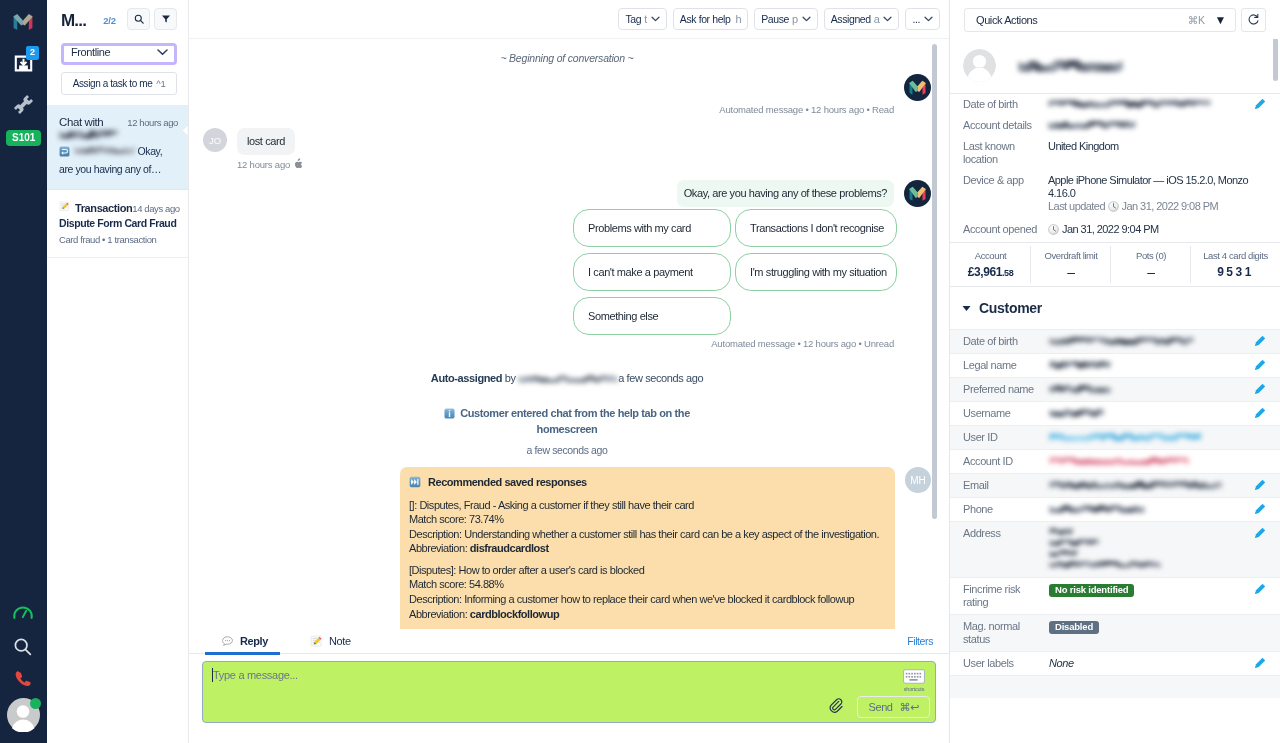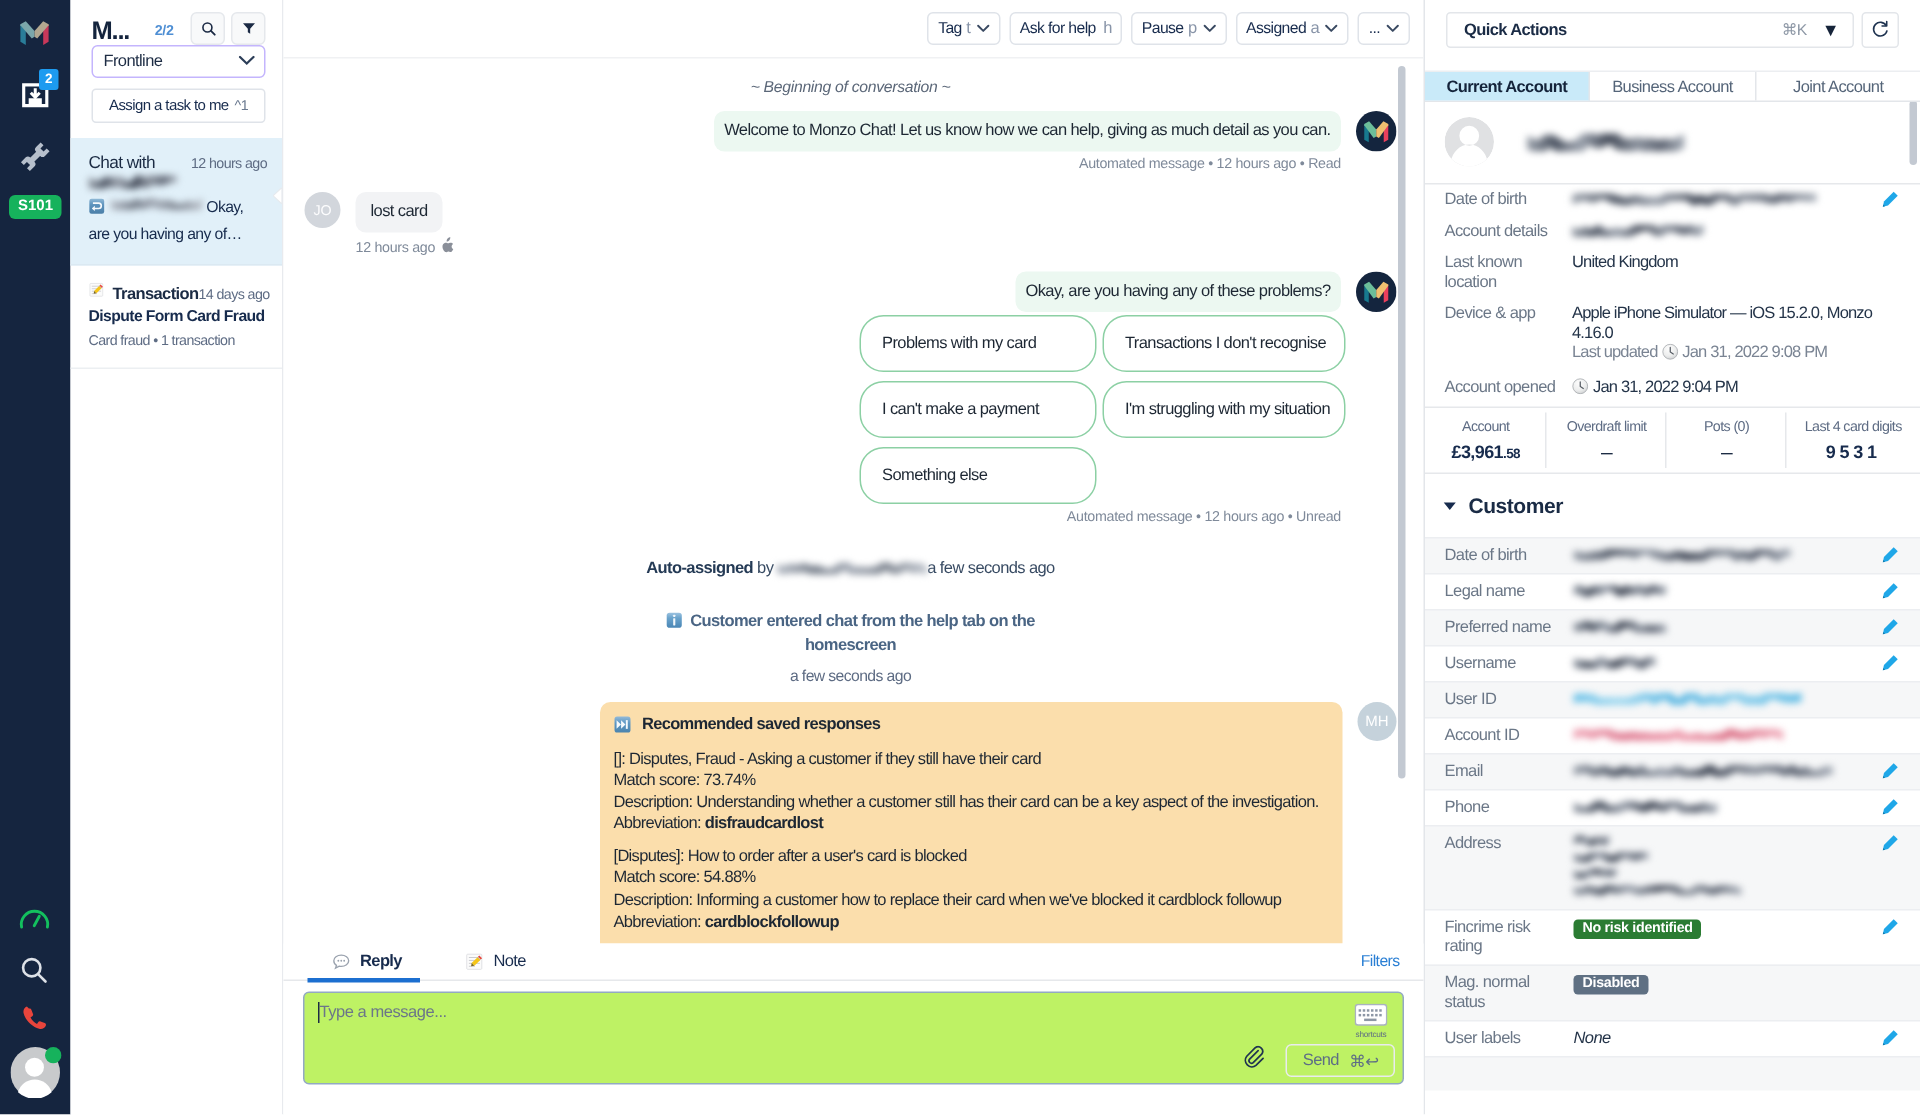--- a/index.html
+++ b/index.html
@@ -43,22 +43,22 @@
     border-right:1px solid #e8eaee; position:relative;
   }
   .list-head { padding:11px 11px 0 14px; }
   .list-head-row { display:flex; align-items:center; }
   .list-title { font-size:17px; font-weight:bold; color:#14243d; letter-spacing:-.8px; line-height:11px;}
   .list-count { font-size:9.5px; color:#4f8fd4; margin-left:17px; font-weight:bold; letter-spacing:-0.2px;}
   .hbtns { margin-left:auto; display:flex; gap:4px; margin-top:-3px;}
   .hbtn { width:23px; height:22px; border:1px solid #e5e8ec; border-radius:4px; background:#f8f9fa;
      display:flex; align-items:center; justify-content:center; cursor:pointer;}
   .list-select {
-    height:22px; border:1px solid #c4b5fd; border-radius:4px;
-    display:flex; align-items:center; padding:0 6px 0 7px; font-size:11px; color:#1d2c44; cursor:pointer;
+    margin-top:13px; height:22px; border:3px solid #c4b5fd; border-radius:4px;
+    display:flex; padding:0 6px 0 7px; font-size:11px; color:#1d2c44; cursor:pointer;
   }
   .list-select .caret { margin-left:auto; }
   .list-task {
     margin-top:7px; height:23px; border:1px solid #dfe3e9; border-radius:3px;
     display:flex; align-items:center; justify-content:center; font-size:10px; color:#172b4d; cursor:pointer;
     gap:4px;
   }
   .list-task .kb { color:#6b7a90; font-size:9.5px; }
   .list-items { margin-top:10px; }
   .list-item { padding:11px 10px 12px 12px; border-bottom:1px solid #eceff2; cursor:pointer; position:relative;}
@@ -135,21 +135,21 @@
   .kbd-hint { position:absolute; right:9px; top:7px; text-align:center; width:24px;}
   .kbd-hint .lbl { font-size:5.5px; color:#5e6c84; display:block; margin-top:0px; letter-spacing:-0.2px;}
   .composer-actions { position:absolute; right:5px; bottom:4px; display:flex; align-items:center; gap:11px;}
   .sendbtn { border:1px solid #e9ebee; border-radius:4px; height:22px; display:flex; align-items:center;
      padding:0 10px; font-size:11px; color:#5d6e85; gap:7px; cursor:pointer;}
   
   .rightpanel { width:330px; flex:0 0 330px; height:743px; background:#fff; display:flex; flex-direction:column;}
   .qa-row { height:39px; display:flex; align-items:center; padding:0 14px 0 14px; gap:5px; flex:0 0 39px;}
   .qa-box { flex:1 1 auto; height:24px; border:1px solid #e3e6ea; border-radius:3px; display:flex;
       align-items:center; padding:0 9px 0 11px; cursor:pointer;}
-  .qa-label { font-size:11px; font-weight:bold; color:#1a2b45; }
+  .qa-label { font-size:11px; font-weight:normal; color:#1a2b45; }
   .qa-kbd { margin-left:auto; font-size:10.5px; color:#8e98a6; }
   .qa-caret { margin-left:10px; color:#16243a; font-size:12px; line-height:10px;}
   .qa-refresh { width:25px; height:24px; flex:0 0 25px; border:1px solid #e3e6ea; border-radius:3px; display:flex;
       align-items:center; justify-content:center; cursor:pointer;}
   .tabs { display:flex; height:21px; border-bottom:1px solid #e3e6ea; border-top:1px solid #eceef1; flex:0 0 21px; margin-top:8px;}
   .tab { flex:1 1 auto; display:flex; align-items:center; justify-content:center; font-size:11px;
       color:#556579; border-right:1px solid #e3e6ea; cursor:pointer;}
   .tab:last-child { border-right:none; }
   .tab.active { background:#c9eaf9; color:#14233a; font-weight:bold; }
   .rp-scroll { flex:1 1 auto; overflow:hidden; position:relative; }
@@ -409,21 +409,20 @@
             <svg width="9" height="6" viewBox="0 0 10 7">
               <path d="M1 1.4l4 4 4-4" fill="none" stroke="#3a4a62" stroke-width="1.5" stroke-linecap="round" stroke-linejoin="round"></path>
             </svg>
           </span>
         </div>
       </div>
     <div class="chat-body" id="chat-body">
       <div class="vscroll" style="top:5px;height:475px;right:12px;"></div>
     <div class="conv-start">~ Beginning of conversation ~</div>
         <div class="msg-row out">
-          <div class="bubble-out">Welcome to Monzo Chat! Let us know how we can help, giving as much detail as you can.</div>
           <div class="msg-avatar"><svg width="27" height="27" viewBox="0 0 26 26">
               <circle cx="13" cy="13" r="13" fill="#14253e"></circle>
               <polygon points="5.3,8.4 5.3,18.4 8.2,20.1 8.2,10.1" fill="#17798f"></polygon>
               <polygon points="5.3,8.4 8.4,6.6 13,11.9 13,16.3 11.3,17.3 5.3,9.2" fill="#6cbe9a"></polygon>
               <polygon points="20.7,8.4 20.7,18.4 17.8,20.1 17.8,10.1" fill="#ea3f5c"></polygon>
               <polygon points="20.7,8.4 17.6,6.6 13,11.9 13,16.3 14.7,17.3 20.7,9.2" fill="#f0c070"></polygon>
             </svg></div>
         </div>
         <div class="meta">Automated message • 12 hours ago • Read</div>
         <div class="msg-row" style="margin-top: 13px;">
@@ -586,25 +585,20 @@
         <span class="qa-kbd">⌘K</span>
         <span class="qa-caret">▼</span>
       </div>
       <div class="qa-refresh">
         <svg width="13" height="13" viewBox="0 0 16 16">
           <path d="M13 5.2A5.6 5.6 0 1 0 13.6 9" fill="none" stroke="#1f3350" stroke-width="1.3"></path>
           <path d="M13.3 1.6v3.8h-3.8" fill="none" stroke="#1f3350" stroke-width="1.3" stroke-linecap="round" stroke-linejoin="round"></path>
         </svg>
       </div>
     </div>
-    <div class="tabs" id="rp-tabs">
-        <div class="tab active" style="flex: 0 0 110px;">Current Account</div>
-        <div class="tab" style="flex: 0 0 111px;">Business Account</div>
-        <div class="tab" style="flex: 0 0 109px;">Joint Account</div>
-      </div>
     <div class="rp-scroll">
       <div class="profile">
         <div class="prof-av">
           <svg width="33" height="33" viewBox="0 0 33 33">
             <path fill="#e0e1e3" fill-rule="evenodd" d="M16.5 0A16.5 16.5 0 1 1 16.5 33 16.5 16.5 0 1 1 16.5 0z
                M16.5 5.9a6.6 6.6 0 1 0 0 13.2 6.6 6.6 0 0 0 0-13.2z
                M16.5 18.4c-6.1 0-11.2 4.9-12.2 11.4a16.4 16.4 0 0 0 24.4 0c-1-6.5-6.1-11.4-12.2-11.4z"></path>
           </svg>
         </div>
         <div class="prof-name" id="prof-name">

